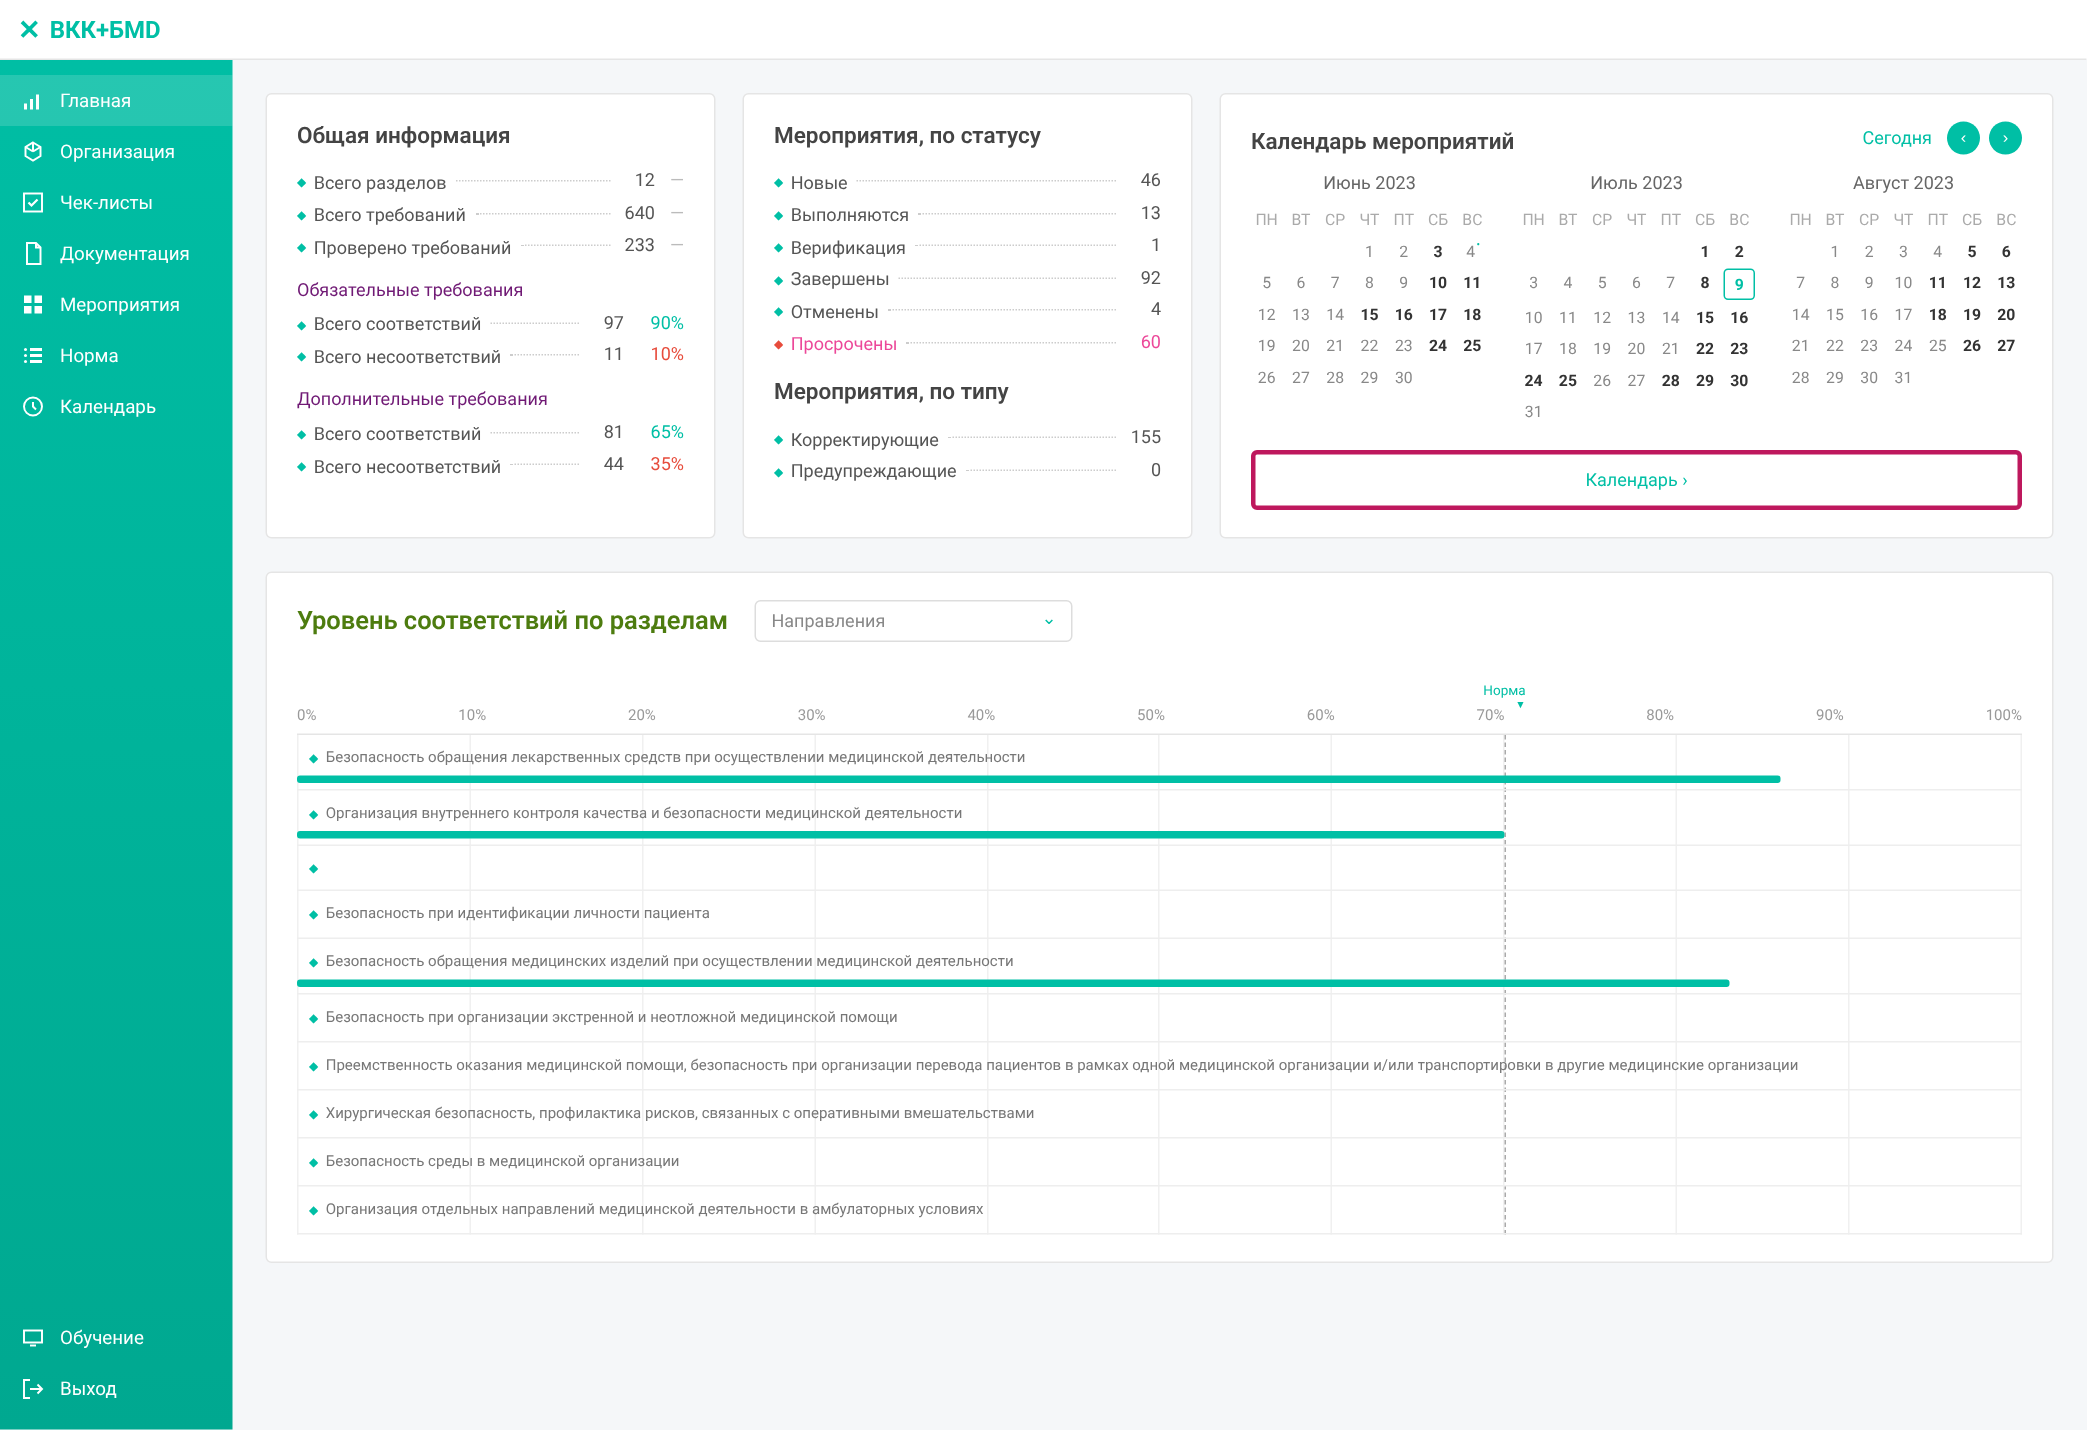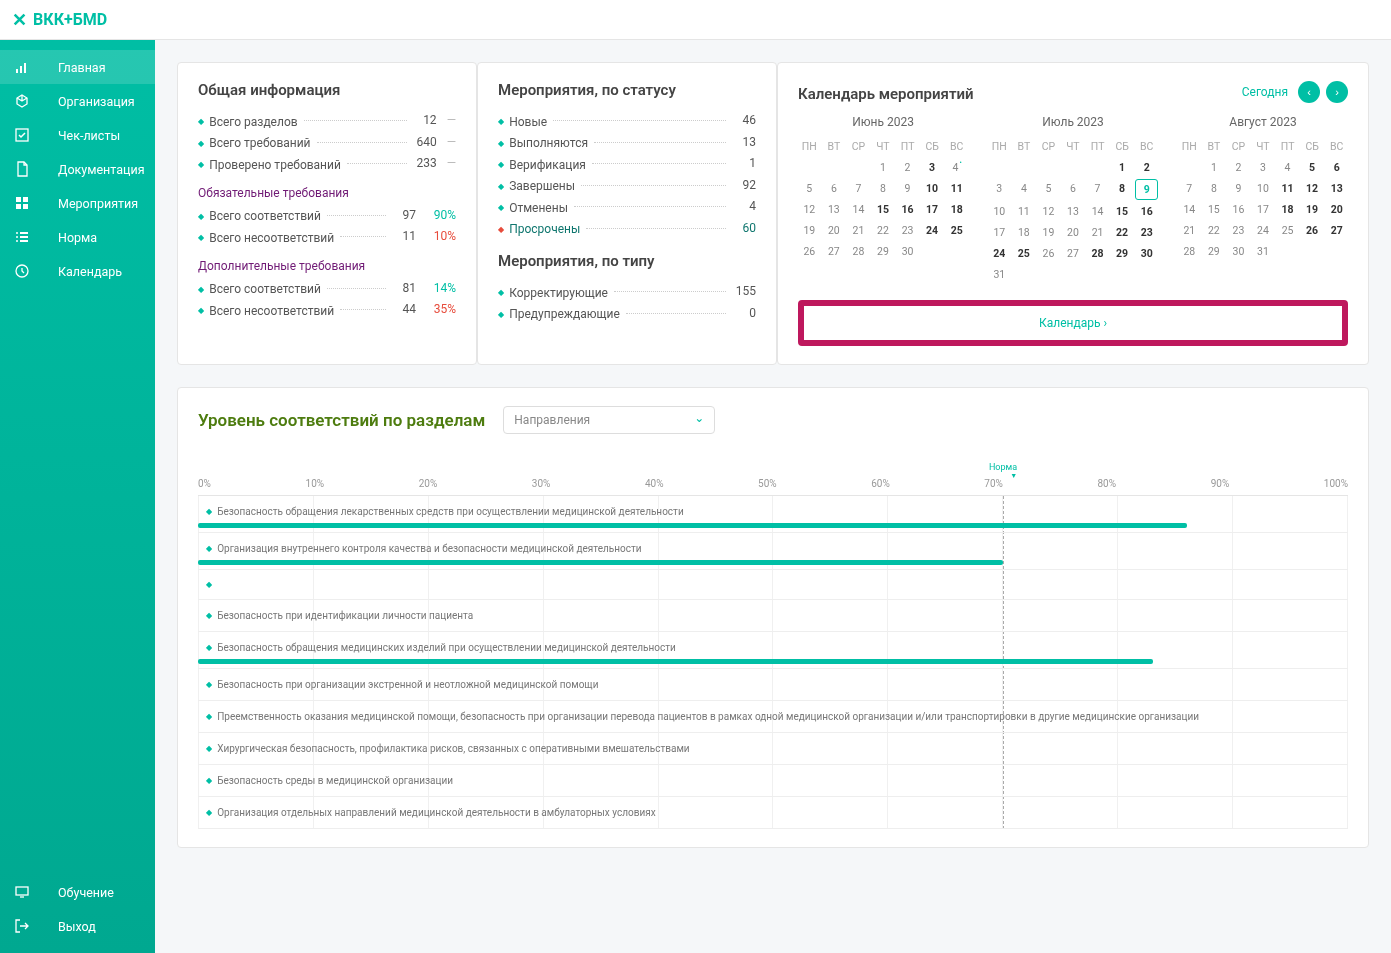--- a/index.html
+++ b/index.html
@@ -3,57 +3,57 @@
 <meta charset="utf-8">
 <style>
 *{box-sizing:border-box;margin:0;padding:0}
 body{font-family:-apple-system,BlinkMacSystemFont,"Segoe UI",Roboto,Arial,sans-serif;background:#f5f7f9;color:#333;font-size:13px}
 .app{display:flex;min-height:100vh}
 .header{position:fixed;top:0;left:0;right:0;height:40px;background:#fff;border-bottom:1px solid #e5e5e5;display:flex;align-items:center;padding:0 12px;z-index:100}
 .logo{display:flex;align-items:center;gap:6px;font-weight:700;font-size:16px;color:#00bfa5}
 .logo-x{color:#00bfa5;font-size:18px}
 .sidebar{width:155px;background:linear-gradient(180deg,#00bfa5 0%,#00a890 100%);padding-top:50px;display:flex;flex-direction:column;position:fixed;top:0;bottom:0;left:0}
 .nav{flex:1}
-.nav-item{display:flex;align-items:center;gap:28px;padding:9px 14px;color:#fff;cursor:pointer;font-size:12.5px}
+.nav-item{display:flex;align-items:center;gap:10px;padding:9px 14px;color:#fff;cursor:pointer;font-size:12.5px}
 .nav-item.active{background:rgba(255,255,255,0.15)}
 .nav-icon{width:16px;height:16px;display:flex;align-items:center;justify-content:center}
 .nav-bottom{margin-top:auto;padding-bottom:10px}
 .main{margin-left:155px;margin-top:40px;padding:22px;flex:1}
-.row{display:flex;margin-bottom:22px}
+.row{display:flex;gap:18px;margin-bottom:22px}
 .card{background:#fff;border:1px solid #e5e5e5;border-radius:4px;padding:18px 20px}
 .card-info{flex:0 0 300px}
 .card-events{flex:0 0 300px}
 .card-cal{flex:1}
 .card h3{font-size:15px;font-weight:600;color:#444;margin-bottom:14px}
 .stat-line{display:flex;align-items:baseline;margin-bottom:6px;font-size:12px;color:#555}
 .stat-label{display:flex;align-items:center;gap:5px}
 .stat-bullet{color:#00bfa5;font-size:8px}
 .stat-bullet.red{color:#e74c3c}
 .stat-dots{flex:1;border-bottom:1px dotted #ccc;margin:0 6px;position:relative;top:-3px}
 .stat-val{min-width:24px;text-align:right}
 .stat-pct{min-width:32px;text-align:right;margin-left:8px}
 .stat-pct.green{color:#00bfa5}
 .stat-pct.red{color:#e74c3c}
 .stat-dash{color:#bbb;margin-left:10px}
 .sub-h{font-size:12px;color:#701a75;margin:14px 0 8px}
-.red-text{color:#0f766e}
+.red-text{color:#ec4899}
 .cal-head{display:flex;justify-content:space-between;align-items:flex-end;margin-bottom:12px}
 .cal-today{color:#00bfa5;font-size:12px;cursor:pointer}
 .cal-nav{display:flex;gap:6px}
 .cal-btn{width:22px;height:22px;border-radius:50%;background:#00bfa5;color:#fff;border:none;cursor:pointer;display:flex;align-items:center;justify-content:center;font-size:11px}
 .cal-months{display:flex;gap:20px}
 .cal-month{flex:1}
 .cal-month-title{text-align:center;font-size:12px;color:#666;margin-bottom:8px}
 .cal-grid{display:grid;grid-template-columns:repeat(7,1fr);gap:2px;font-size:10.5px;text-align:center}
 .cal-dow{color:#aaa;padding:3px 0}
 .cal-day{padding:3px 0;color:#888;cursor:pointer}
 .cal-day.bold{font-weight:700;color:#333}
 .cal-day.today{border:1px solid #00bfa5;border-radius:3px;color:#00bfa5}
 .cal-day.dot::after{content:"•";color:#00bfa5;font-size:7px;position:relative;top:-6px;left:1px}
-.cal-link{margin-top:16px;border:6px solid #be185d;border-radius:4px;padding:10px;text-align:center;color:#00bfa5;cursor:pointer;font-size:12px}
+.cal-link{margin-top:16px;border:3px solid #be185d;border-radius:4px;padding:10px;text-align:center;color:#00bfa5;cursor:pointer;font-size:12px}
 .card-chart{background:#fff;border:1px solid #e5e5e5;border-radius:4px;padding:18px 20px}
 .chart-head{display:flex;align-items:center;gap:18px;margin-bottom:18px}
 .chart-head h3{font-size:17px;font-weight:600;color:#4d7c0f}
 .select{border:1px solid #ddd;border-radius:4px;padding:6px 28px 6px 10px;font-size:12px;color:#888;background:#fff;cursor:pointer;position:relative;width:212px}
 .select::after{content:"⌄";position:absolute;right:10px;top:4px;color:#00bfa5}
 .chart{position:relative;padding-top:26px}
 .chart-axis{display:flex;justify-content:space-between;font-size:10px;color:#999;margin-bottom:6px;position:relative}
 .chart-norm{position:absolute;left:70%;top:-16px;transform:translateX(-50%);font-size:9px;color:#00bfa5;text-align:right}
 .chart-norm::after{content:"▼";display:block;font-size:7px;color:#00bfa5}
 .chart-body{position:relative;border-top:1px solid #e5e5e5}
@@ -231,21 +231,21 @@
           </div>
         <div class="sub-h">Дополнительные требования</div>
         <div id="info-sub2">
             <div class="stat-line">
     <span class="stat-label">
                 <span class="stat-bullet">◆</span>
     <span class="">Всего соответствий</span>
               </span>
     <span class="stat-dots"></span>
     <span class="stat-val">81</span>
-    <span class="stat-pct green">14%</span>
+    <span class="stat-pct green">65%</span>
 
   </div>
             <div class="stat-line">
     <span class="stat-label">
                 <span class="stat-bullet">◆</span>
     <span class="">Всего несоответствий</span>
               </span>
     <span class="stat-dots"></span>
     <span class="stat-val">44</span>
     <span class="stat-pct red">35%</span>

